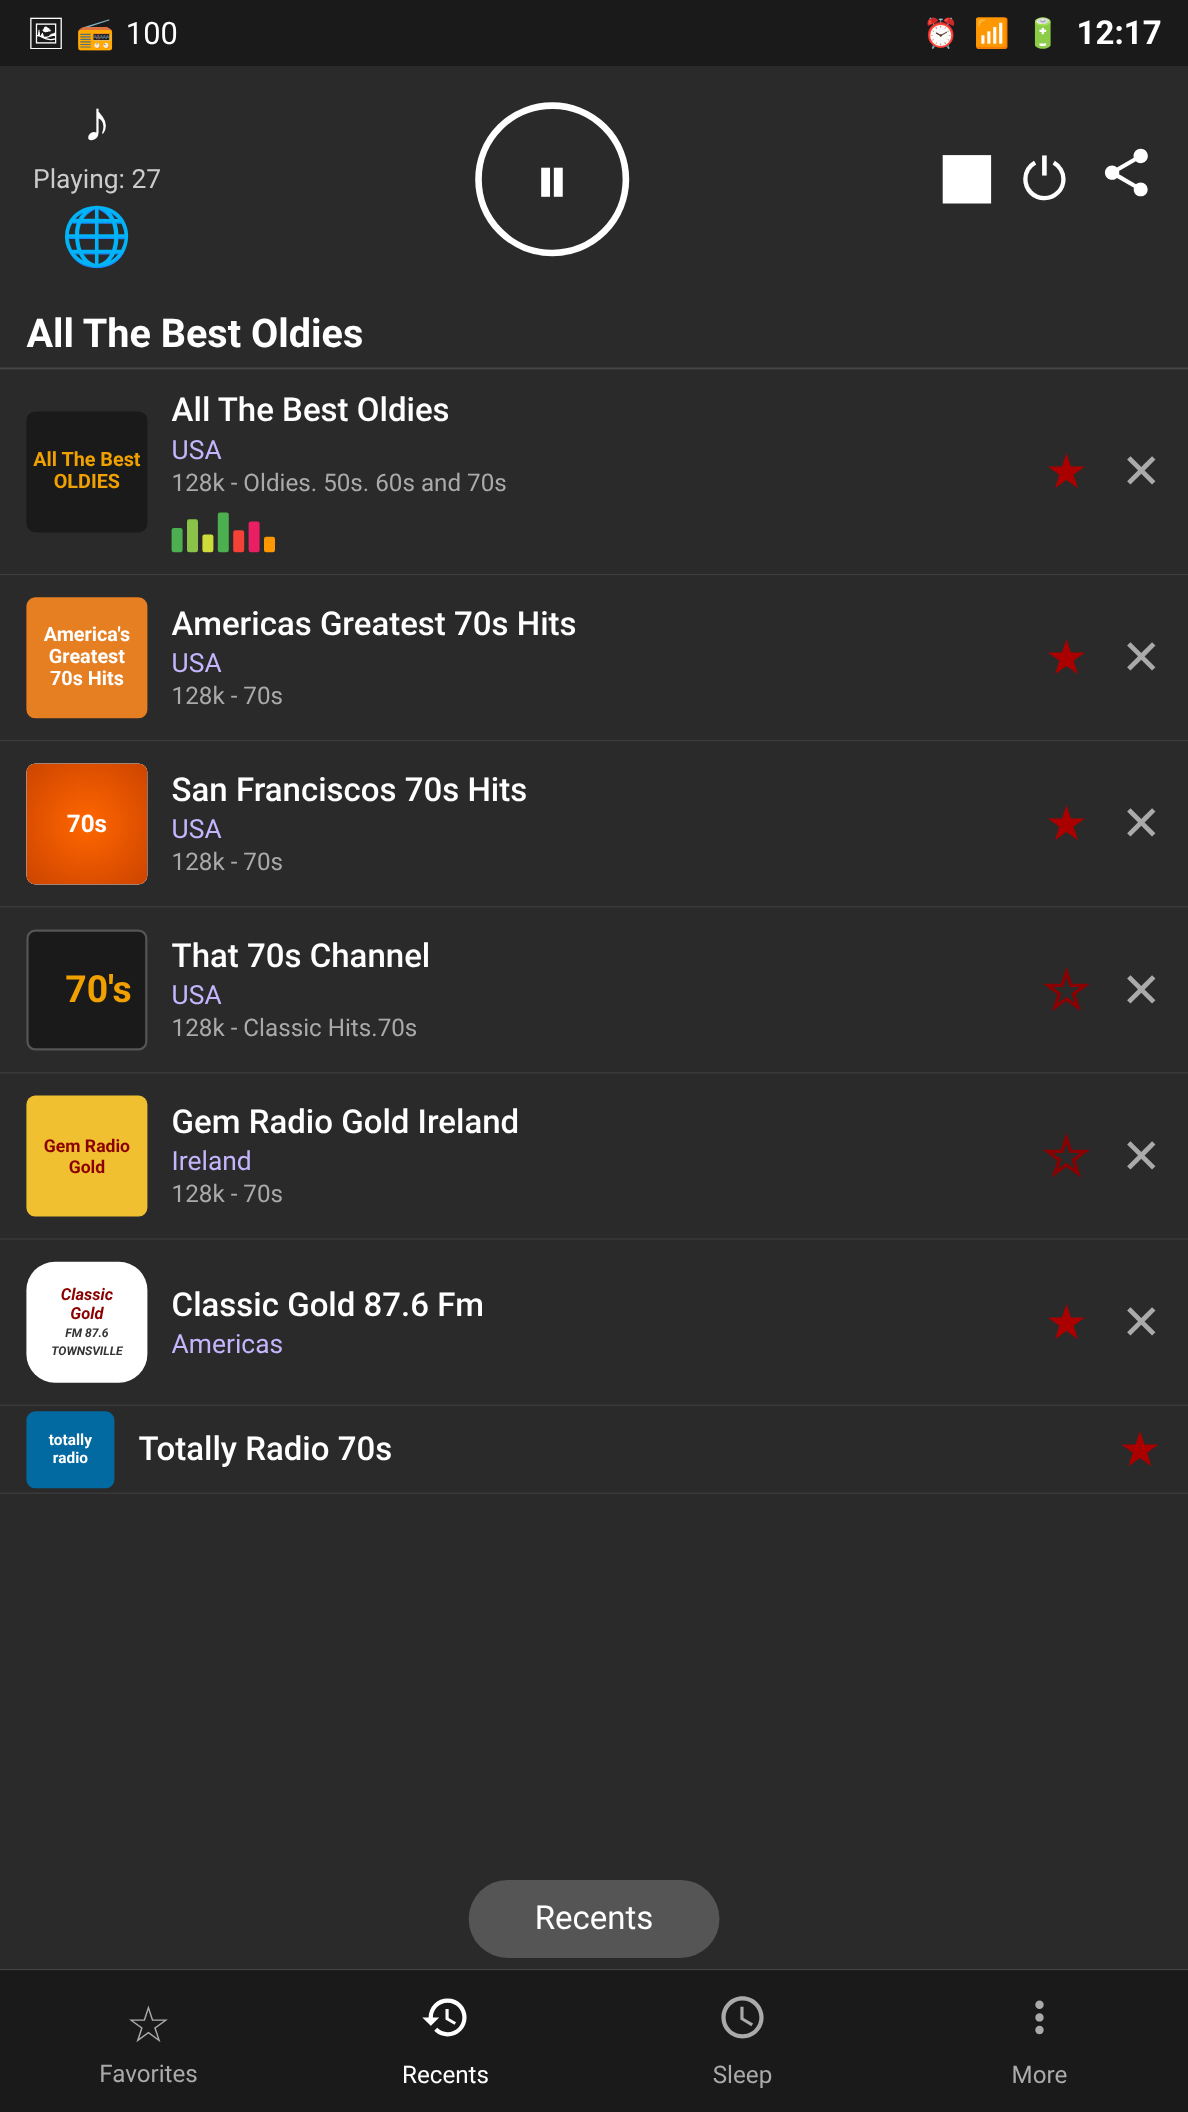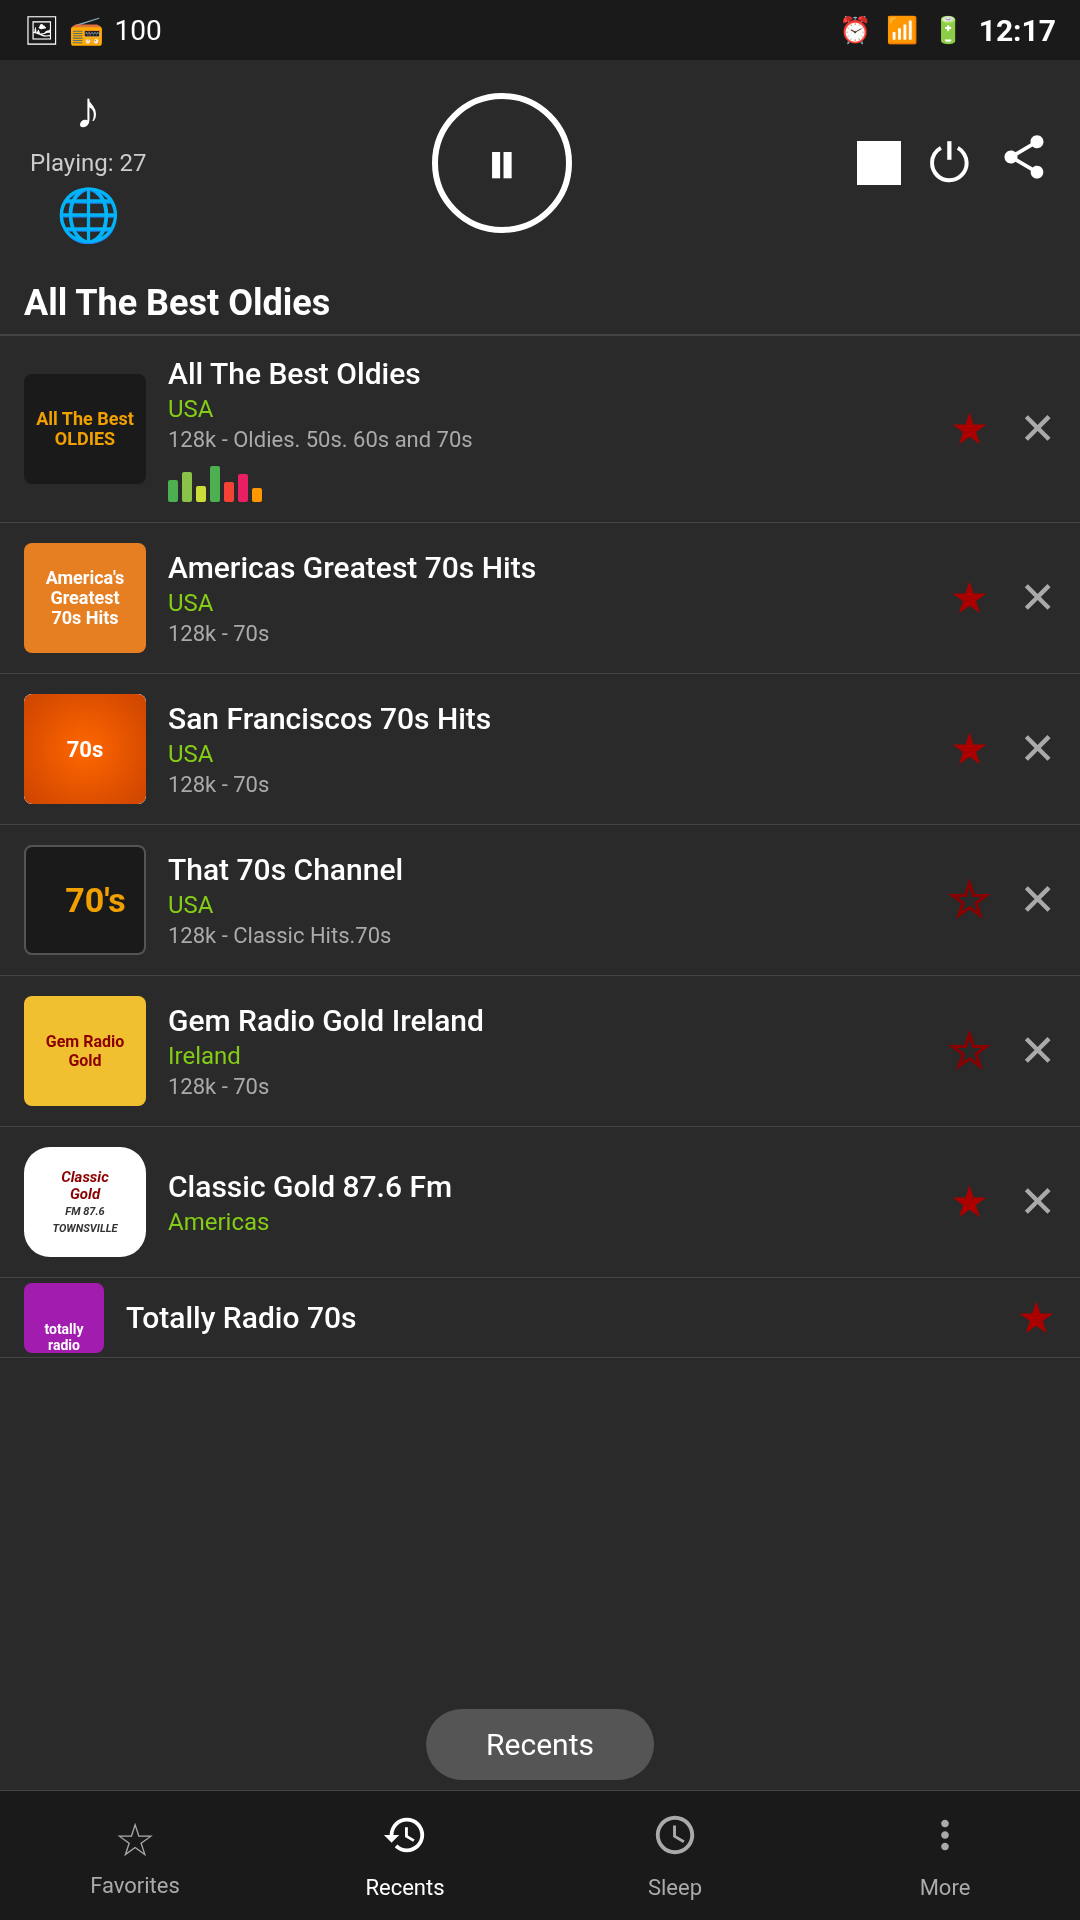--- a/index.html
+++ b/index.html
@@ -143,21 +143,21 @@
       width: 100%;
       display: flex;
       align-items: center;
       padding: 20px 24px;
       border-bottom: 1px solid #444;
       position: relative;
       background: #2a2a2a;
       cursor: pointer;
     }
     .station-logo {
-      width: 122px;
+      width: 110px;
       height: 110px;
       border-radius: 8px;
       flex-shrink: 0;
       margin-right: 22px;
       overflow: hidden;
       display: flex;
       align-items: center;
       justify-content: center;
       font-size: 28px;
       font-weight: bold;
@@ -178,21 +178,21 @@
       flex-direction: column;
       gap: 4px;
     }
     .station-name {
       font-size: 30px;
       font-weight: 500;
       color: #fff;
     }
     .station-country {
       font-size: 24px;
-      color: #84cc16;
+      color: #c4b5fd;
     }
     .station-bitrate {
       font-size: 22px;
       color: #aaa;
     }
     .station-actions {
       display: flex;
       align-items: center;
       gap: 30px;
       margin-left: 10px;
@@ -443,21 +443,21 @@
       <span class="station-name">Classic Gold 87.6 Fm</span>
       <span class="station-country">Americas</span>
     </div>
     <div class="station-actions">
       <span class="star-btn star-filled">★</span>
       <span class="close-btn">✕</span>
     </div>
   </div>
 
   <div class="station-item" style="height:80px; overflow:hidden;">
-    <div class="station-logo logo-totally" style="background:#a21caf; height:70px; width:80px;align-items:flex-end;">
+    <div class="station-logo logo-totally" style="background:#0369a1; height:70px; width:80px;">
       <div style="font-size:14px; color:#fff; font-weight:bold; text-align:center;">totally<br>radio</div>
     </div>
     <div class="station-info">
       <span class="station-name">Totally Radio 70s</span>
     </div>
     <div class="station-actions">
       <span class="star-btn star-filled">★</span>
     </div>
   </div>
 

